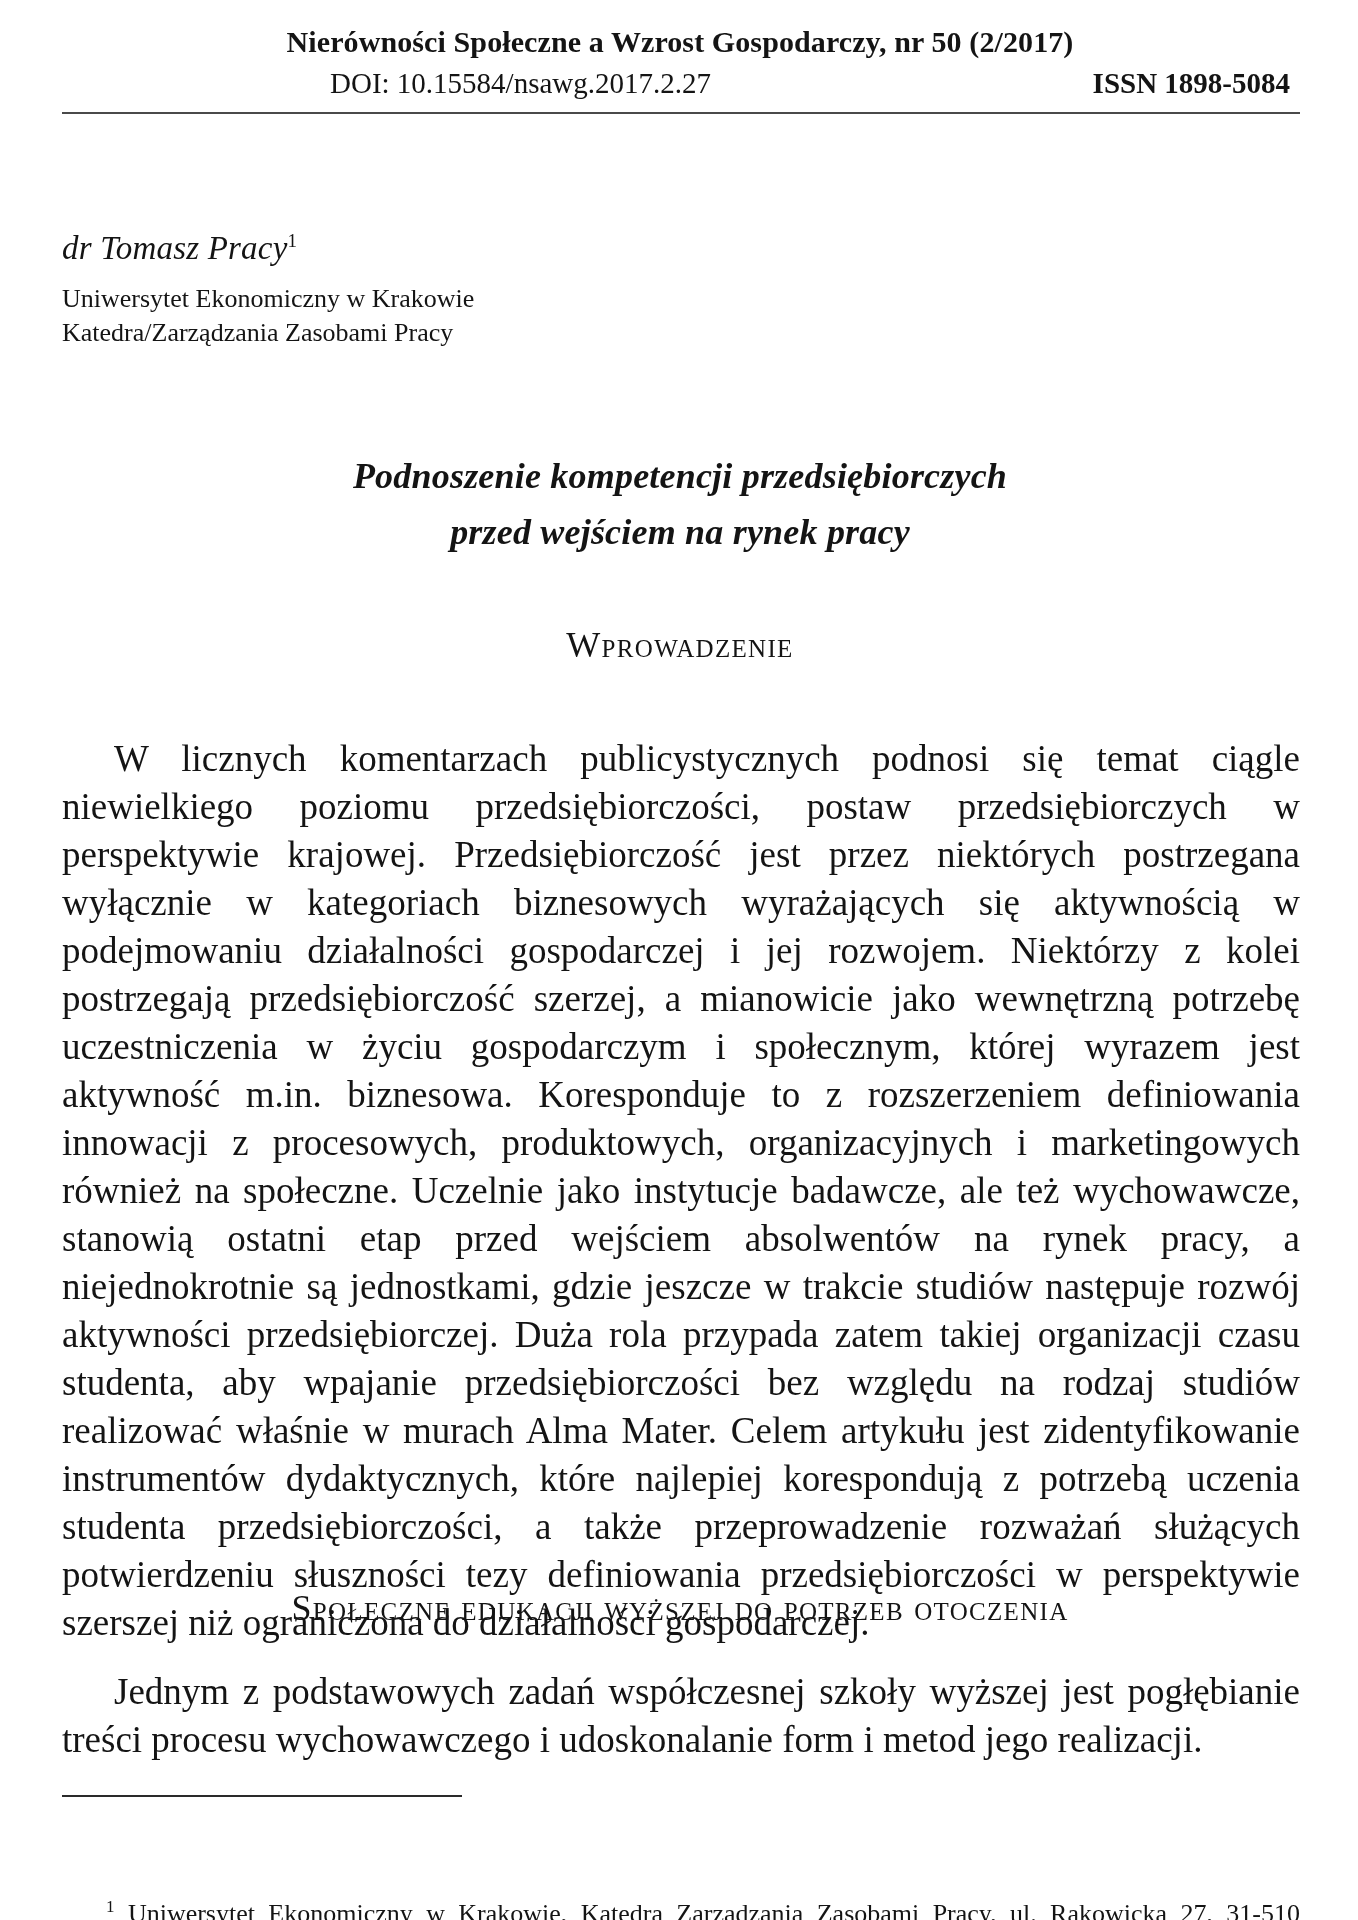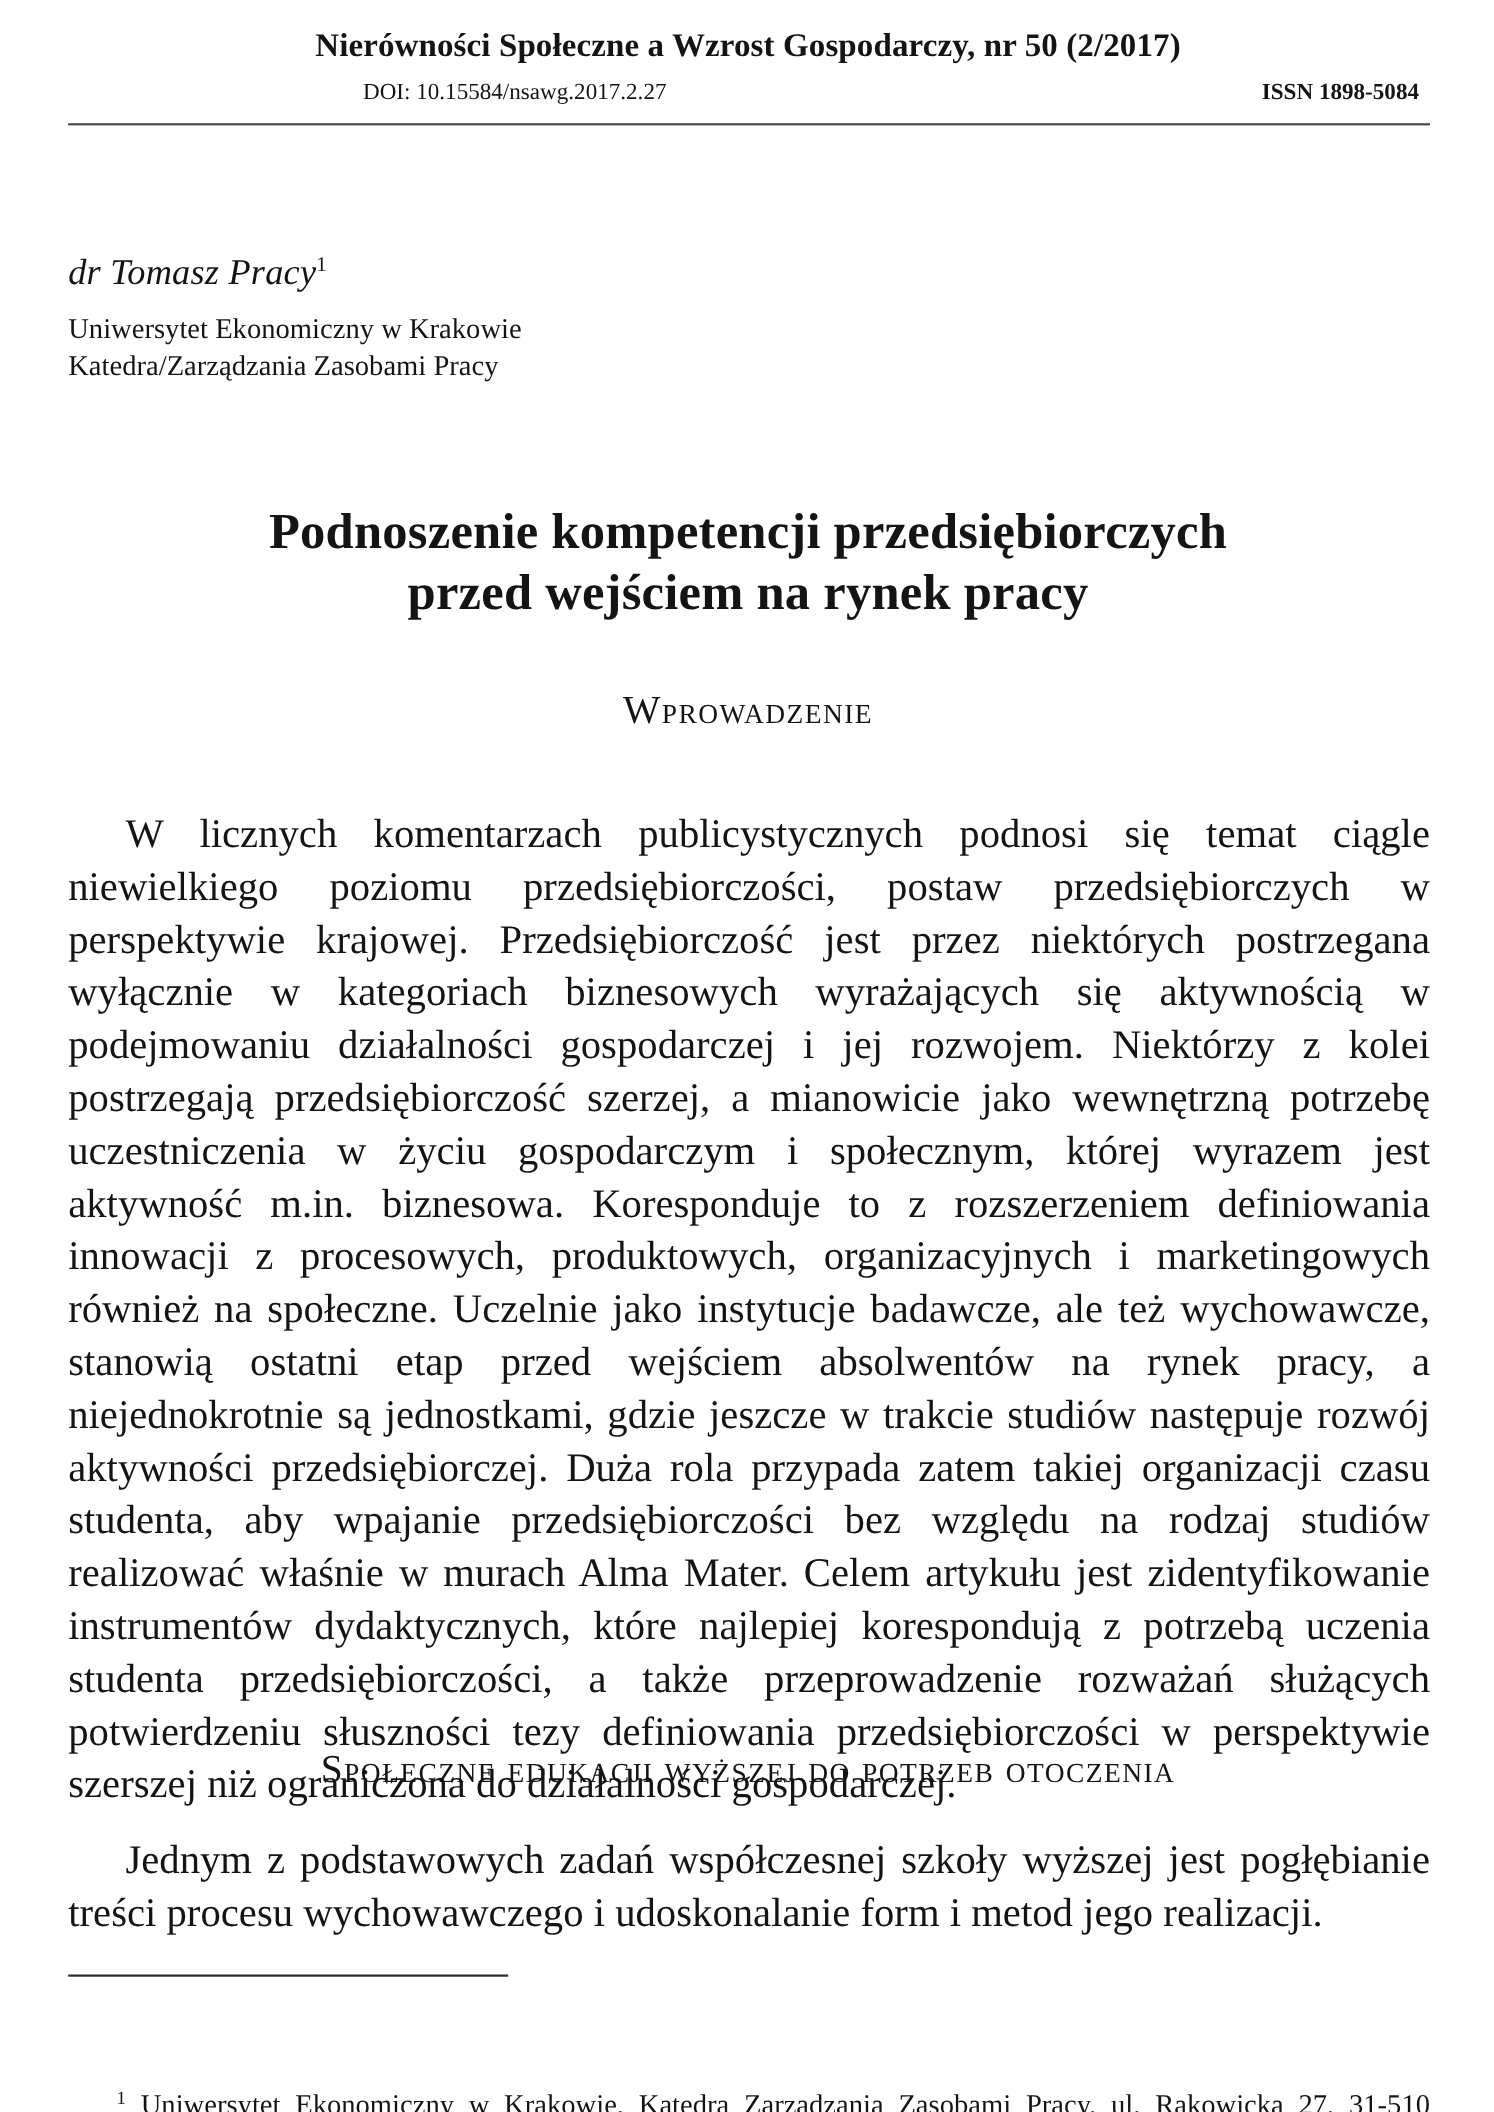--- a/index.html
+++ b/index.html
@@ -34,21 +34,21 @@
     font-weight: bold;
     font-size: 30px;
     line-height: 40px;
     letter-spacing: 0.1px;
     white-space: nowrap;
   }
 
   .rh-line2 {
     display: flex;
     align-items: baseline;
-    font-size: 21px;
+    font-size: 29px;
     line-height: 38px;
     margin-top: 2px;
     padding-left: 268px;
     padding-right: 8px;
     gap: 20px;
   }
 
   .rh-doi {
     font-weight: normal;
   }
@@ -96,23 +96,24 @@
   }
 
   
   .article-title {
     position: absolute;
     left: 110px;
     top: 424px;
     width: 1140px;
     text-align: center;
     font-weight: bold;
-    font-size: 46px;
+    font-size: 36px;
     line-height: 56px;
     letter-spacing: 0.2px;
+    font-style: italic;
   }
 
   
   .section-heading {
     text-align: center;
     font-variant: small-caps;
     font-size: 36px;
     line-height: 40px;
     letter-spacing: 1.3px;
     font-weight: normal;

